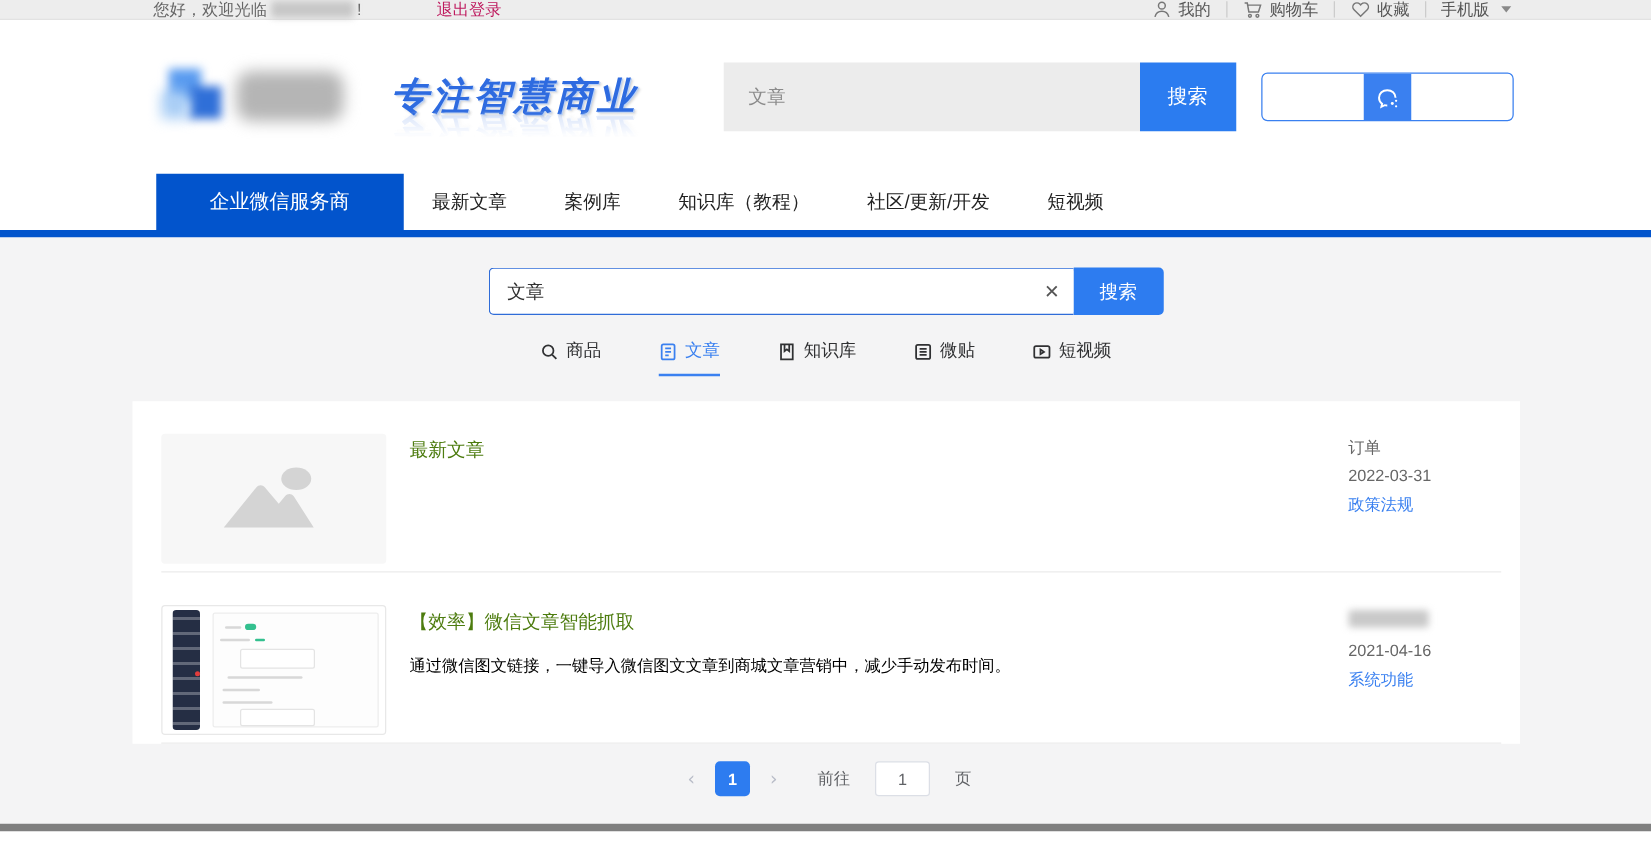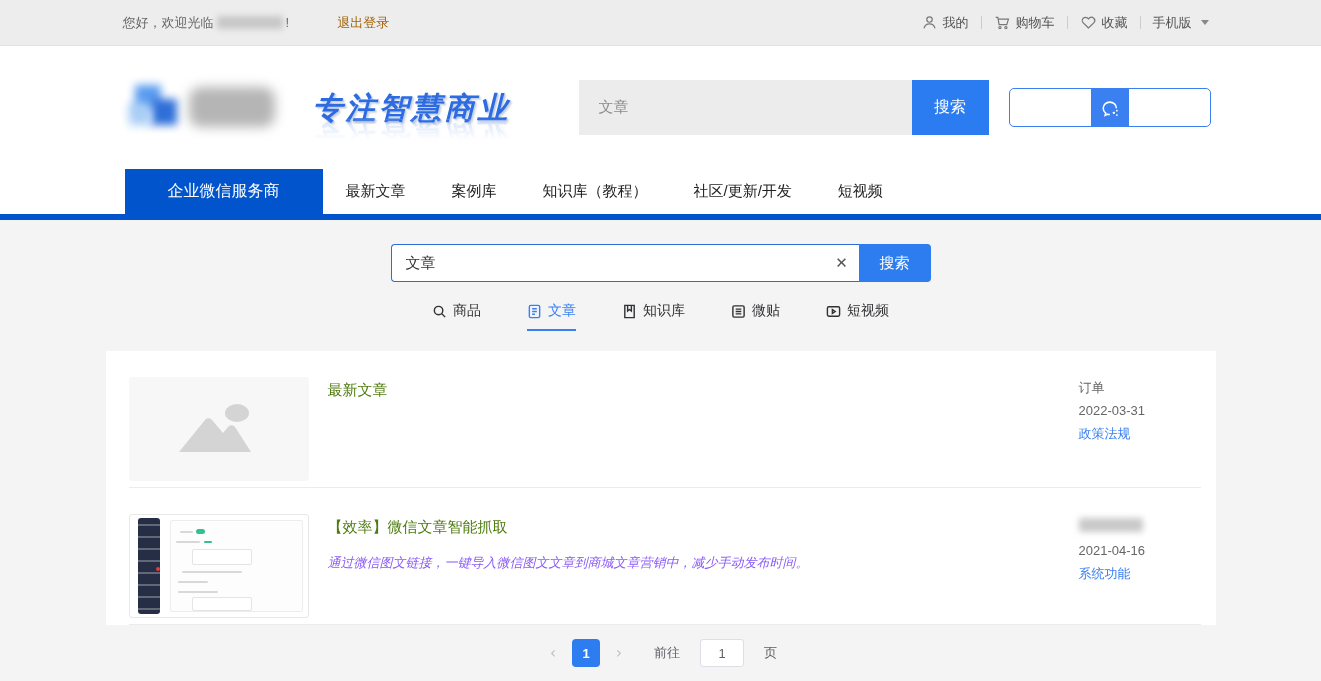--- a/index.html
+++ b/index.html
@@ -5,26 +5,26 @@
   * { margin:0; padding:0; box-sizing:border-box; }
   html,body { width:1321px; }
   body {
     font-family:"Liberation Sans","DejaVu Sans",sans-serif;
     background:#fff; color:#333; overflow:hidden;
   }
   .page { width:1321px; height:681px; position:relative; background:#fff; }
   .inner { width:1100px; margin:0 auto; }
 
   
-  .topbar { height:46px; background:#ededed; border-bottom:1px solid #e2e2e2; }
+  .topbar { height:16px; background:#ededed; border-bottom:1px solid #e2e2e2; }
   .topbar .inner { display:flex; align-items:center; height:100%; font-size:13px; color:#666; }
   .greet { display:flex; align-items:center; gap:3px; margin-left:12px; }
   .blur-chip { display:inline-block; background:#c7c7c7; border-radius:2px; filter:blur(3px); }
   .greet .blur-chip { width:66px; height:13px; }
-  .logout { color:#a16207; margin-left:48px; cursor:pointer; text-decoration:none; }
+  .logout { color:#be185d; margin-left:60px; cursor:pointer; text-decoration:none; }
   .top-right { margin-left:auto; display:flex; align-items:center; gap:12px; margin-right:2px; }
   .top-item { display:flex; align-items:center; gap:5px; cursor:pointer; color:#555; }
   .top-sep { width:1px; height:13px; background:#ccc; }
   .caret-down { width:0; height:0; border-left:4px solid transparent; border-right:4px solid transparent; border-top:5px solid #888; margin-left:4px; }
   .ticon { width:17px; height:17px; stroke:#777; fill:none; stroke-width:1.4; }
 
   
   .header { height:123px; background:#fff; }
   .header .inner { display:flex; align-items:center; height:100%; }
   .logo-blur { position:relative; width:150px; height:62px; margin-left:18px; flex:none; }
@@ -75,21 +75,21 @@
   .ftab svg { width:15px; height:15px; stroke:#303133; fill:none; stroke-width:1.5; }
   .ftab.active { color:#3a80f0; border-bottom-color:#3a80f0; }
   .ftab.active svg { stroke:#3a80f0; }
 
   .results-card { width:1110px; margin:20px auto 0; background:#fff; }
   .result-item { display:flex; margin:0 15px 0 23px; padding:26px 0 6px 0; border-bottom:1px solid #ececec; }
   .thumb { width:180px; height:104px; flex:none; border-radius:3px; }
   .thumb-ph { background:#f7f7f7; display:flex; align-items:center; justify-content:center; }
   .item-body { margin-left:19px; padding-top:4px; flex:1; min-width:0; }
   .item-title { font-size:15px; color:#4d7c0f; cursor:pointer; }
-  .item-desc { font-size:13px; color:#8b5cf6; margin-top:16px; line-height:1.5;font-style:italic; }
+  .item-desc { font-size:13px; color:#000000; margin-top:16px; line-height:1.5; }
   .item-meta { width:122px; flex:none; font-size:13px; color:#666; padding-top:4px; line-height:1; }
   .item-meta > div { margin-bottom:10px; }
   .meta-cat { color:#3a80f0; cursor:pointer; }
   .meta-blur { width:64px; height:14px; background:#c9c9c9; border-radius:2px; filter:blur(3px); }
 
   
   .mock { position:relative; background:#fff; border:1px solid #e8e8e8; overflow:hidden; }
   .mock-side { position:absolute; left:8px; top:3px; bottom:3px; width:22px; background:#252e44; border-radius:3px;
     background-image:repeating-linear-gradient(to bottom, transparent 0 6px, rgba(255,255,255,.28) 6px 8px, transparent 8px 12px); }
   .mock-dot { position:absolute; left:26px; top:52px; width:4px; height:4px; border-radius:50%; background:#e23c3c; }

